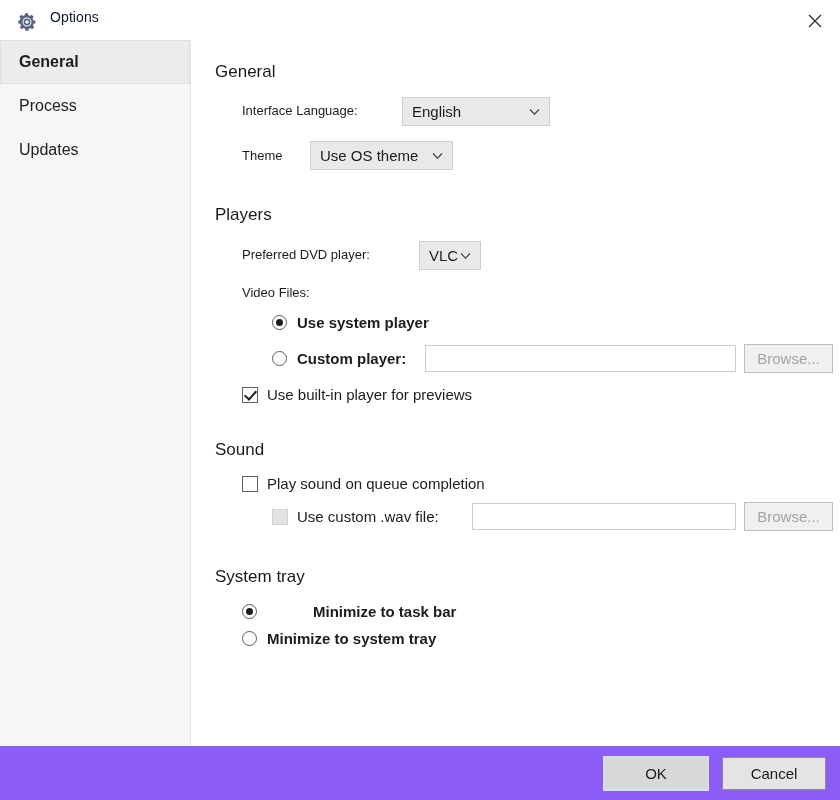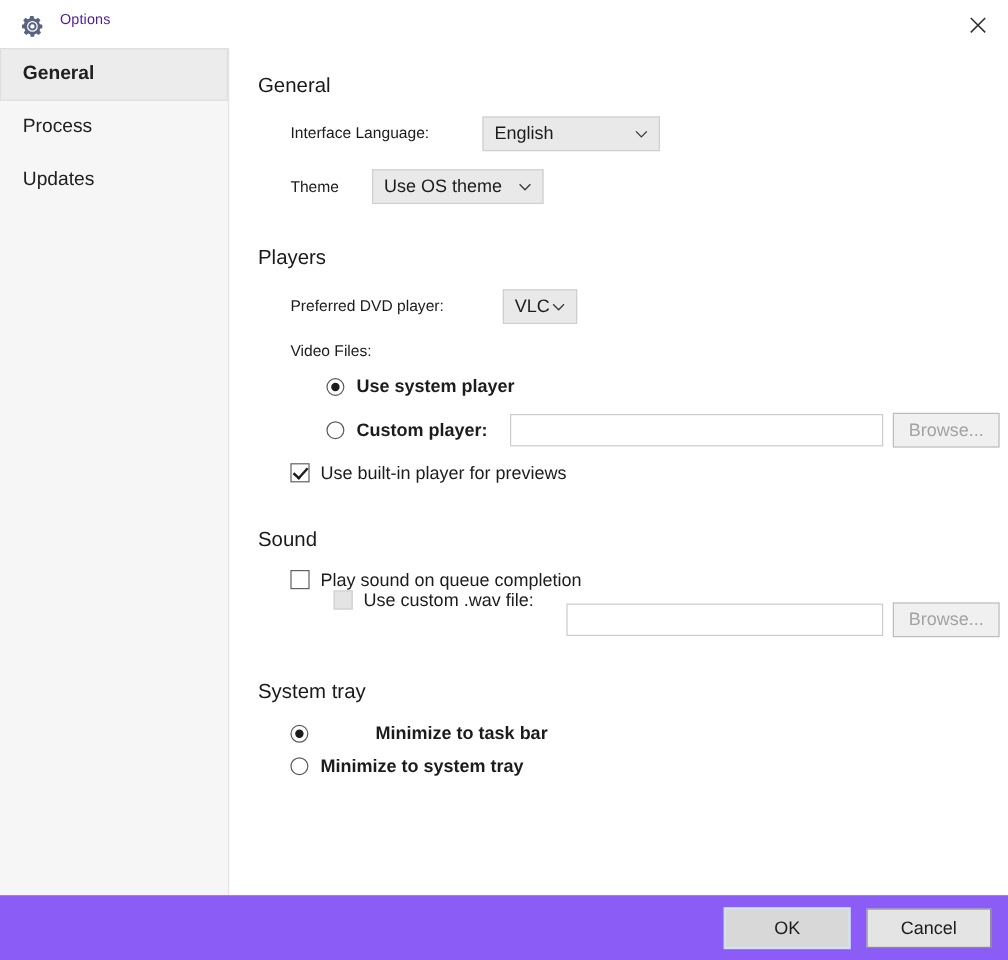--- a/index.html
+++ b/index.html
@@ -23,21 +23,21 @@
     width: 840px; height: 40px;
     background: #ffffff;
     display: flex; align-items: center;
   }
   .gear-wrap {
     position: absolute; left: 16px; top: 11px;
     width: 22px; height: 22px;
   }
   .title-text {
     position: absolute; left: 50px; top: 9px;
-    font-size: 12px; color: #4c1d95;
+    font-size: 14px; color: #0f172a;
     letter-spacing: 0.1px;
   }
   .close-btn {
     position: absolute; right: 12px; top: 9px;
     width: 26px; height: 24px;
     display: flex; align-items: center; justify-content: center;
     cursor: pointer;
   }
   .close-btn svg { display: block; }
 
@@ -149,21 +149,21 @@
   .radio.on::after {
     content: "";
     position: absolute; left: 3px; top: 3px;
     width: 7px; height: 7px; border-radius: 50%;
     background: #1c1c1c;
   }
 
   
   .check-row {
     position: absolute;
-    display: flex; align-items: flex-start;
+    display: flex; align-items: flex-end;
     font-size: 15px; color: #1c1c1c;
     cursor: pointer;
     white-space: nowrap;
   }
   .checkbox {
     width: 16px; height: 16px;
     border: 1px solid #616161;
     background: #ffffff;
     position: relative;
     flex: 0 0 auto;
@@ -292,21 +292,21 @@
       <span>Use built-in player for previews</span>
     </div>
 
     <div class="group-title" style="left:23px; top:400px;">Sound</div>
 
     <div class="check-row" style="left:50px; top:435px;">
       <span class="checkbox"></span>
       <span>Play sound on queue completion</span>
     </div>
 
-    <div class="check-row" style="left:80px; top:452px;margin-left:6px;">
+    <div class="check-row" style="left:80px; top:468px;">
       <span class="checkbox disabled"></span>
       <span>Use custom .wav file:</span>
     </div>
     <input class="textbox" style="left: 280px; top: 463px; width: 264px;" value="" placeholder="">
     <div class="btn-browse" style="left:552px; top:462px; width:89px;">
       <span>Browse...</span>
     </div>
 
     <div class="group-title" style="left:23px; top:527px;">System tray</div>
 

